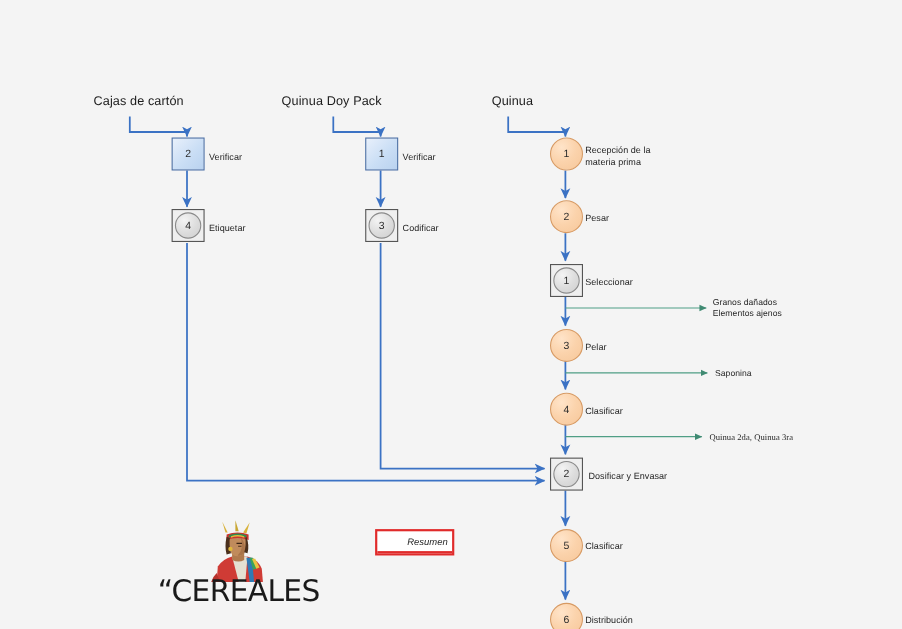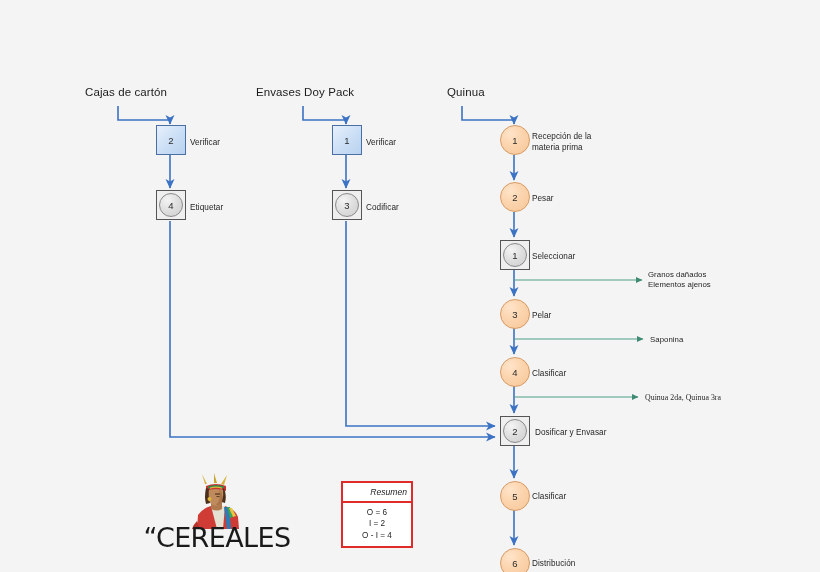--- a/index.html
+++ b/index.html
@@ -190,21 +190,21 @@
     </g>
 
     <g stroke="#4f9e85" stroke-width="1.1" fill="none">
       <path d="M514,232 L642,232" marker-end="url(#arrowGreen)"></path>
       <path d="M514,291 L643,291" marker-end="url(#arrowGreen)"></path>
       <path d="M514,349 L638,349" marker-end="url(#arrowGreen)"></path>
     </g>
   </svg>
 
   <div class="col-title" style="left:85px;  top:38px;">Cajas de cartón</div>
-  <div class="col-title" style="left:256px; top:38px;">Envases Doy Pack</div>
+  <div class="col-title" style="left:256px; top:38px;">Quinua Doy Pack</div>
   <div class="col-title" style="left:447px; top:38px;">Quinua</div>
 
   <div class="node insp" style="left:156px; top:77px;">
     <div class="shape"></div>
     <div class="num">2</div>
   </div>
   <div class="node-label" style="left:190px; top:90px;">Verificar</div>
 
   <div class="node comb" style="left:156px; top:142px;">
     <div class="frame"></div>
@@ -277,25 +277,20 @@
   </div>
   <div class="node-label" style="left:532px; top:511px;">Distribución</div>
 
   <div class="out-label" style="left:648px; top:222px;">Granos dañados
 Elementos ajenos</div>
   <div class="out-label" style="left:650px; top:287px;">Saponina</div>
   <div class="out-label" style="left:645px; top:345px;font-family:Liberation Serif, serif;">Quinua 2da, Quinua 3ra</div>
 
   <div class="resumen" style="left:341px; top:433px; width:72px;">
     <div class="res-head">Resumen</div>
-    <div class="res-body">
-      <div>O = 6</div>
-      <div>I = 2</div>
-      <div>O - I = 4</div>
-    </div>
   </div>
 
   <div class="logo" style="left:132px; top:425px; width:170px; height:112px;">
     <svg class="logo-figure" width="100" height="56" viewBox="0 0 100 56" xmlns="http://www.w3.org/2000/svg">
 
       <path d="M40,11 L35,1 L38,11 Z" fill="#d8b23a"></path>
       <path d="M47,10 L47,0 L50,10 Z" fill="#c8a632"></path>
       <path d="M54,11 L60,2 L57,12 Z" fill="#d8b23a"></path>
 
       <path d="M30,56 L31,42 Q36,35 44,33 L58,33 Q68,36 71,44 L72,56 Z" fill="#cf3b35"></path>

